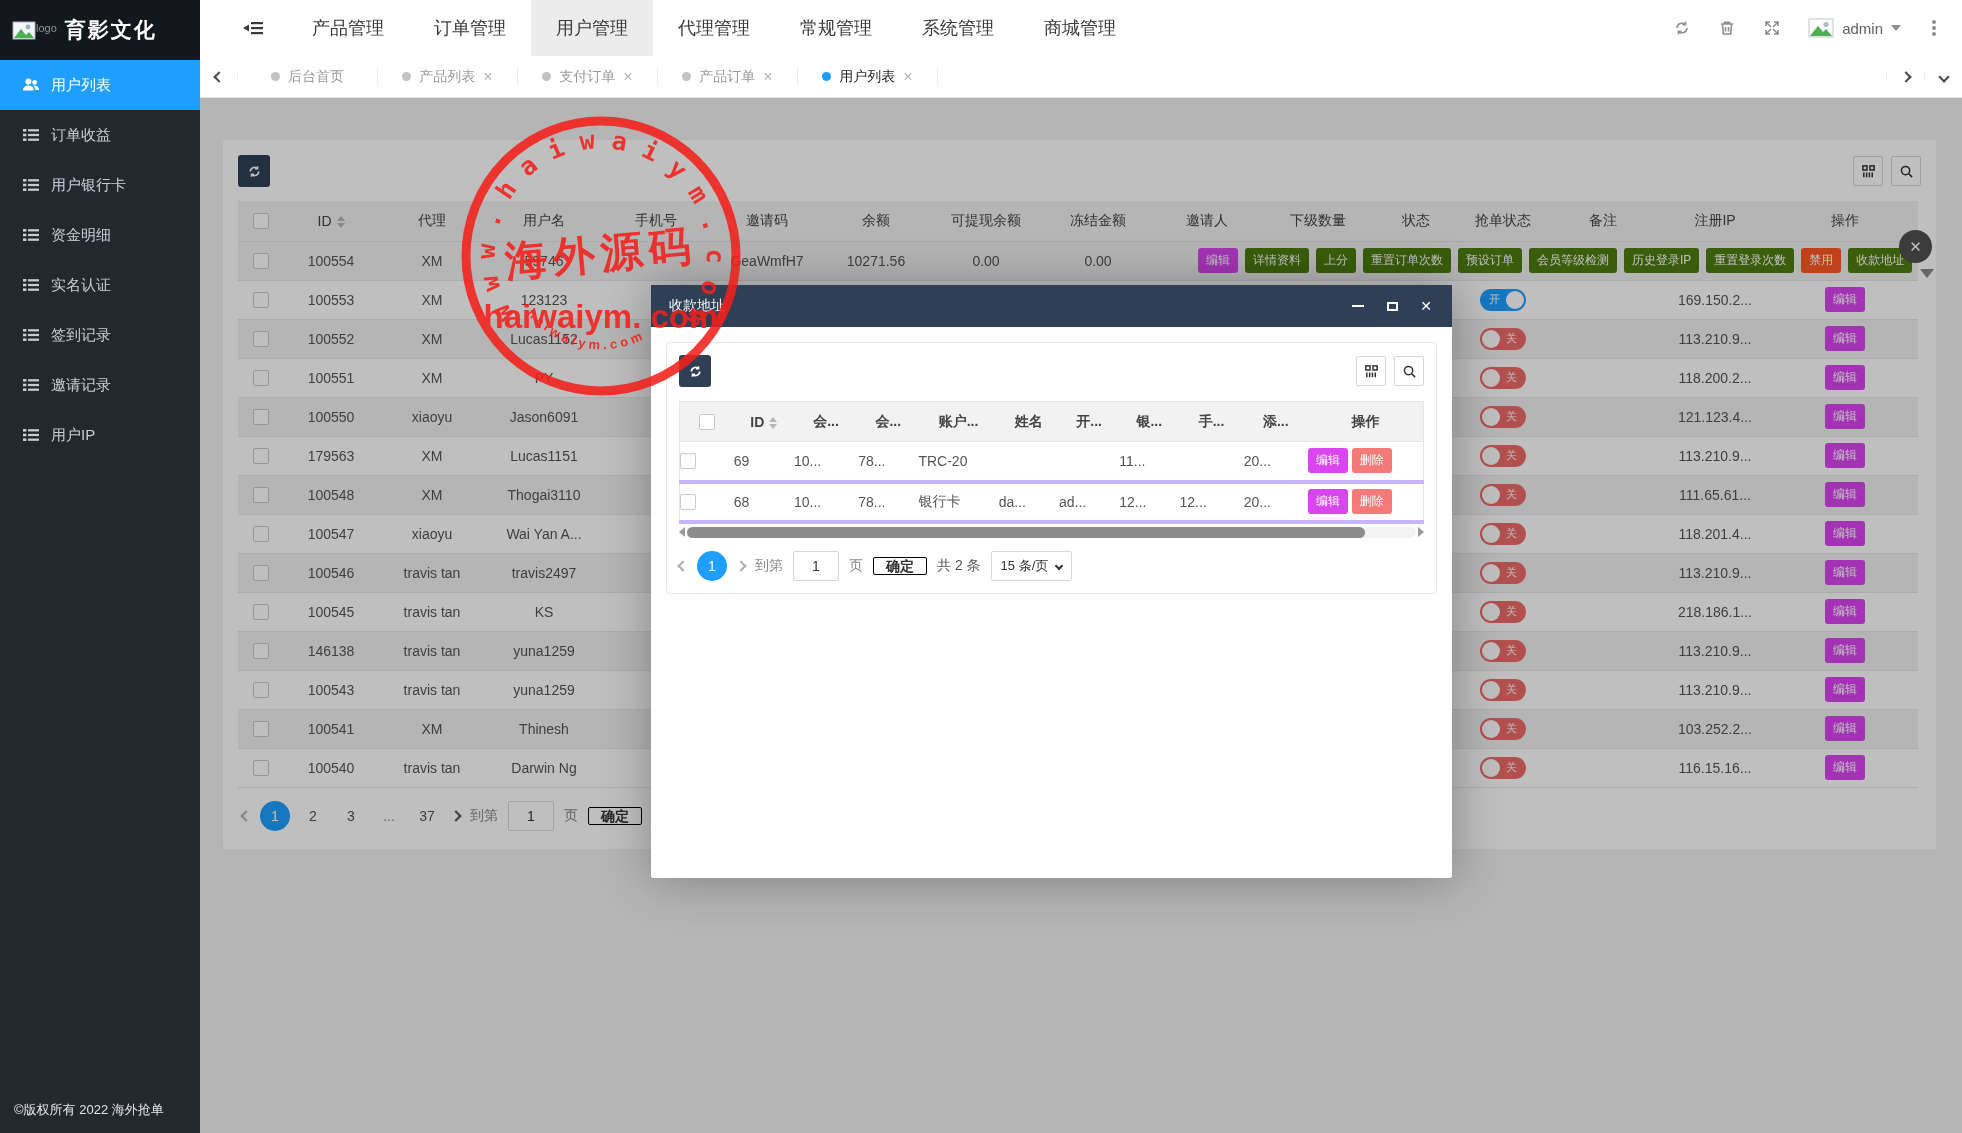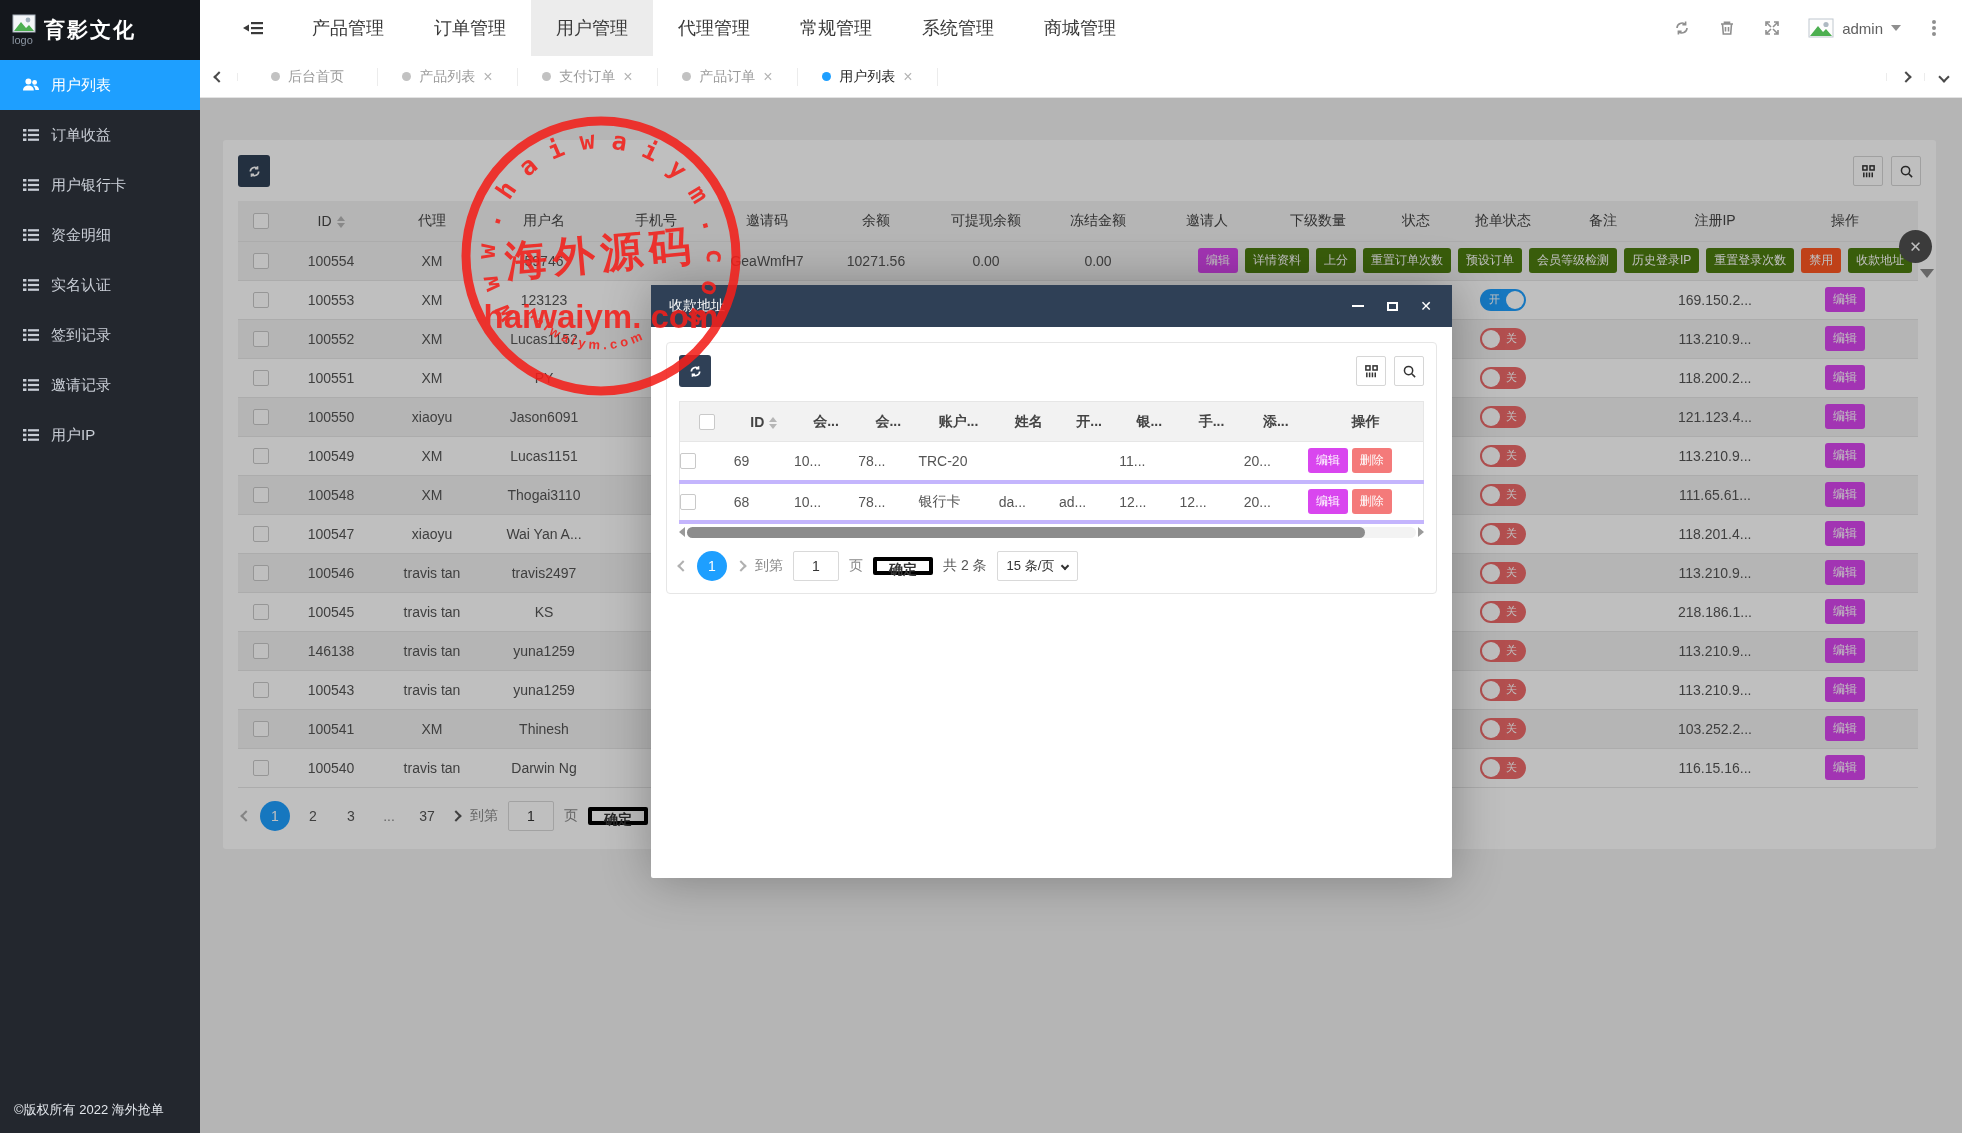--- a/index.html
+++ b/index.html
@@ -1,21 +1,21 @@
 <!DOCTYPE html>
 <html><head>
 <meta charset="utf-8">
 <style>
   *{box-sizing:border-box;margin:0;padding:0}
   body{font-family:"Liberation Sans","DejaVu Sans",sans-serif;background:#f2f2f2}
   .app{position:relative;width:1962px;height:1133px;overflow:hidden;background:#f2f2f2;display:flex}
   
   .sidebar{width:200px;height:1133px;background:#23272e;flex:none;position:relative;z-index:6}
   .logo-bar{height:60px;background:#14171c;display:flex;align-items:center;padding:0 12px;gap:8px}
-  .broken-img{display:flex;flex-direction:column;align-items:flex-start}
+  .broken-img{display:flex;align-items:flex-start}
   .broken-img .alt{font-size:11px;color:#8b95a1;margin-top:1px}
   .brand{color:#fff;font-size:21px;font-weight:bold;letter-spacing:2px}
   .side-item{height:50px;display:flex;align-items:center;padding-left:22px;color:#c9ced6;font-size:15px;cursor:pointer}
   .side-item.v-active{background:#1E9FFF;color:#fff}
   .sicon{width:18px;height:18px;margin-right:11px;display:inline-flex}
   .sicon svg{width:18px;height:18px;fill:currentColor}
   .side-copy{position:absolute;left:14px;bottom:14px;color:#e2e6eb;font-size:13px}
   
   .main{flex:1;display:flex;flex-direction:column;min-width:0}
   .topbar{height:56px;background:#fff;display:flex;align-items:center;position:relative;z-index:5}
@@ -79,21 +79,21 @@
   .pop-caret{position:absolute;right:-16px;top:27px;width:0;height:0;border-left:7px solid transparent;border-right:7px solid transparent;border-top:9px solid #8a8a8a;cursor:pointer}
   
   .pager{display:flex;align-items:center;gap:10px;margin-top:13px;font-size:14px;color:#555;padding-left:4px}
   .pg{min-width:30px;height:30px;border-radius:15px;display:flex;align-items:center;justify-content:center;cursor:pointer;padding:0 6px}
   .pg.v-active{background:#1E9FFF;color:#fff}
   .pg.v-dots{cursor:default;color:#888}
   .pgchev{width:8px;height:8px;border-top:2px solid #b0b0b0;border-right:2px solid #b0b0b0;display:inline-block;cursor:pointer}
   .pgchev.l{transform:rotate(-135deg)}
   .pgchev.r{transform:rotate(45deg);border-color:#555}
   .jump-input{width:46px;height:30px;border:1px solid #d9d9d9;border-radius:2px;text-align:center;font-size:14px;color:#333;background:#fff}
-  .btn-confirm{height:18px;padding:0 12px;background:#fff;border:4px solid #000000;border-radius:2px;font-size:14px;color:#333;font-weight:bold;cursor:pointer}
+  .btn-confirm{height:18px;padding:0 12px;background:#fff;border:1px solid #000000;border-radius:2px;font-size:14px;color:#333;font-weight:bold;cursor:pointer}
   
   .modal{position:absolute;left:451px;top:187px;width:801px;height:593px;background:#fff;z-index:4;box-shadow:1px 1px 50px rgba(0,0,0,.3);border-radius:2px;display:flex;flex-direction:column}
   .modal-title{height:42px;background:#2F4056;display:flex;align-items:center;padding:0 18px;color:#f8f8f8;font-size:14px;flex:none}
   .mt-icons{margin-left:auto;display:flex;gap:18px;align-items:center}
   .mt-ic{color:#fff;cursor:pointer;display:inline-flex;align-items:center;justify-content:center;width:16px;height:16px}
   .ic-min{width:12px;height:2px;background:#fff;align-self:center}
   .ic-max{width:11px;height:9px;border:2px solid #fff}
   .ic-x::before{content:"✕";font-size:14px}
   .modal-body{flex:1;padding:15px}
   .mpanel{border:1px solid #e6e6e6;border-radius:4px;padding:12px;background:#fff}
@@ -528,21 +528,21 @@
                 <td><span class="switch v-off">
                     <span>关</span>
                   </span></td>
                 <td></td>
                 <td>121.123.4...</td>
                 <td><span class="btn-sm v-green">编辑</span></td>
               </tr>
 
               <tr>
                 <td><span class="cb"></span></td>
-                <td>100549</td>
+                <td>179563</td>
                 <td>XM</td>
                 <td>Lucas1151</td>
                 <td></td>
                 <td></td>
                 <td></td>
                 <td></td>
                 <td></td>
                 <td></td>
                 <td></td>
                 <td></td>

